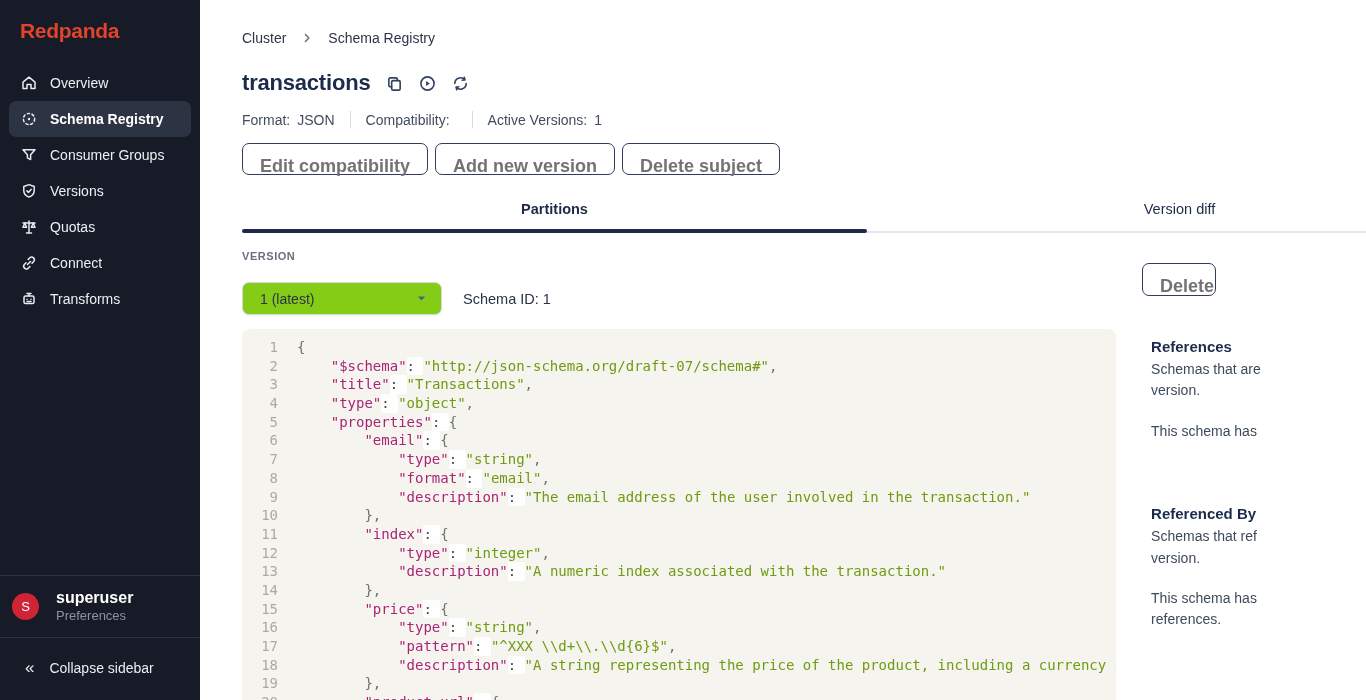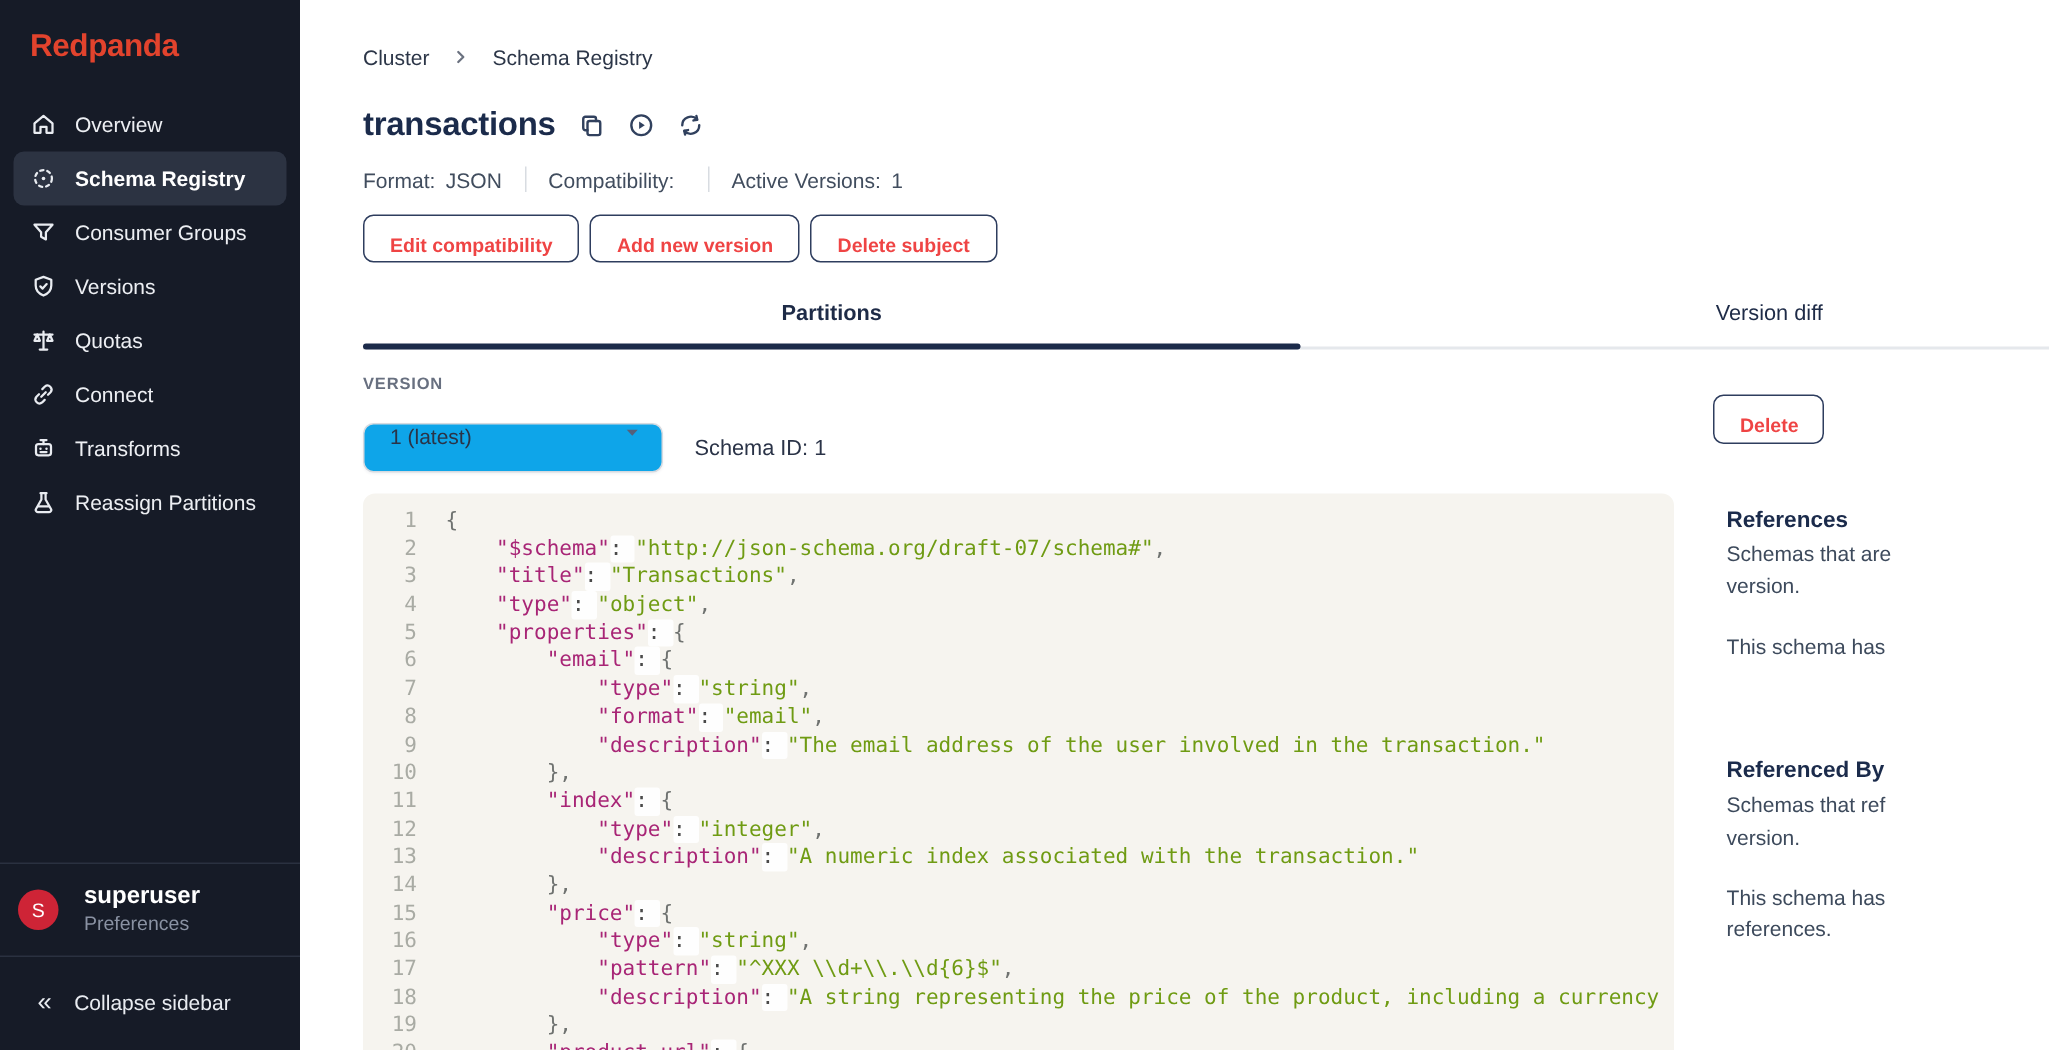--- a/index.html
+++ b/index.html
@@ -38,34 +38,34 @@
   .page-title { font-size:22px; font-weight:700; color:#1B2B4B; letter-spacing:-0.2px; }
   .title-icon { display:flex; cursor:pointer; }
   .title-icon svg { width:17px; height:17px; stroke:#31415E; fill:none; stroke-width:1.7; stroke-linecap:round; stroke-linejoin:round; }
 
   .meta-row { margin-top:15px; display:flex; align-items:center; font-size:14px; color:#414D5E; }
   .meta-pair { display:flex; gap:7px; }
   .meta-div { width:1px; height:17px; background:#D8DCE1; margin:0 15px; }
 
   .btn-row { margin-top:15px; display:flex; gap:7px; }
   .btn { height:32px; padding:12px 17px; background:#fff; border:1.5px solid #2E3D5E; border-radius:7px;
-    font-size:13px; font-weight:600; color:#ef4444; font-family:inherit; cursor:pointer; }
+    font-size:18px; font-weight:600; color:#737373; font-family:inherit; cursor:pointer; }
 
   .tabs { margin-top:19px; display:flex; width:1250px; border-bottom:2px solid #E5E8EC; }
   .tab { flex:0 0 625px; text-align:center; padding:7px 0 14px; font-size:14.5px; font-weight:500;
     color:#1E2B47; position:relative; cursor:pointer; }
   .tab.active { font-weight:600; }
   .tab.active::after { content:""; position:absolute; left:0; right:0; bottom:-2px; height:4px;
     background:#1C2B4A; border-radius:2px; }
 
   .version-row { margin-top:17px; width:976px; position:relative; }
   .version-label { font-size:11px; font-weight:600; letter-spacing:0.55px; color:#687080; margin-bottom:20px; }
   .version-controls { display:flex; align-items:center; }
-  .select { width:200px; height:33px; border:1px solid #D6DAE0; border-radius:7px; background:#0ea5e9;
-    box-shadow:0 1px 2px rgba(20,30,60,0.06); display:flex; align-items:flex-start; justify-content:space-between;
+  .select { width:200px; height:33px; border:1px solid #D6DAE0; border-radius:7px; background:#84cc16;
+    box-shadow:0 1px 2px rgba(20,30,60,0.06); display:flex; align-items:center; justify-content:space-between;
     padding:0 14px 0 17px; font-size:14px; color:#2A3347; cursor:pointer; }
   .caret svg { width:11px; height:11px; fill:#55607A; display:block; }
   .schema-id { margin-left:21px; font-size:14.5px; color:#2A3347; }
   .delete-btn { position:absolute; right:2px; top:13px; width:74px; height:33px; }
 
   .content-row { margin-top:14px; display:flex; }
 
   
   .editor { width:976px; height:405px; background:#F6F4EF; border-radius:8px 8px 0 0;
     padding-top:9px; overflow:hidden; font-family:"DejaVu Sans Mono","Liberation Mono",monospace;
@@ -149,30 +149,20 @@
         <span class="icn">
           <svg viewBox="0 0 18 18">
             <rect x="4" y="6" width="10" height="7.5" rx="1.6"></rect>
             <path d="M9 6 V3.6 M7 3.4 H11"></path>
             <circle cx="7" cy="9.2" r="0.8" fill="#E9ECF1" stroke="none"></circle>
             <circle cx="11" cy="9.2" r="0.8" fill="#E9ECF1" stroke="none"></circle>
             <path d="M7 11.4 H11"></path>
           </svg>
         </span>
         <span>Transforms</span>
-      </div>
-      <div class="nav-item">
-        <span class="icn">
-          <svg viewBox="0 0 18 18">
-            <path d="M7 2.8 H11"></path>
-            <path d="M7.6 2.8 V7 L4 13.3 A1.4 1.4 0 0 0 5.2 15.4 H12.8 A1.4 1.4 0 0 0 14 13.3 L10.4 7 V2.8"></path>
-            <path d="M5.6 11.5 H12.4"></path>
-          </svg>
-        </span>
-        <span>Reassign Partitions</span>
       </div>
     </nav>
 
   <div class="sb-spacer"></div>
   <div class="sb-div"></div>
 
   <div class="user-row">
     <div class="avatar">S</div>
     <div>
       <div class="user-name">superuser</div>

